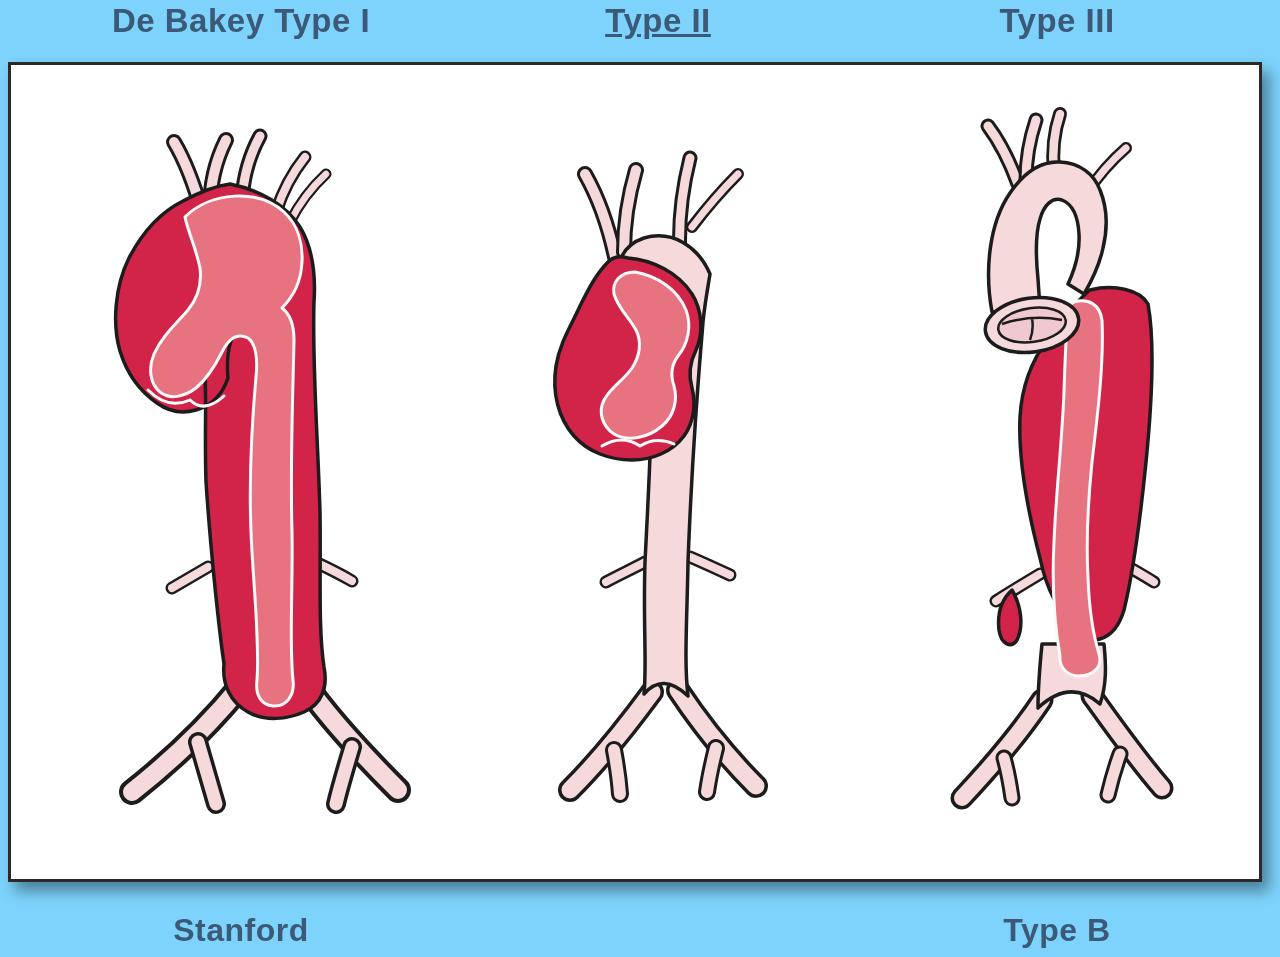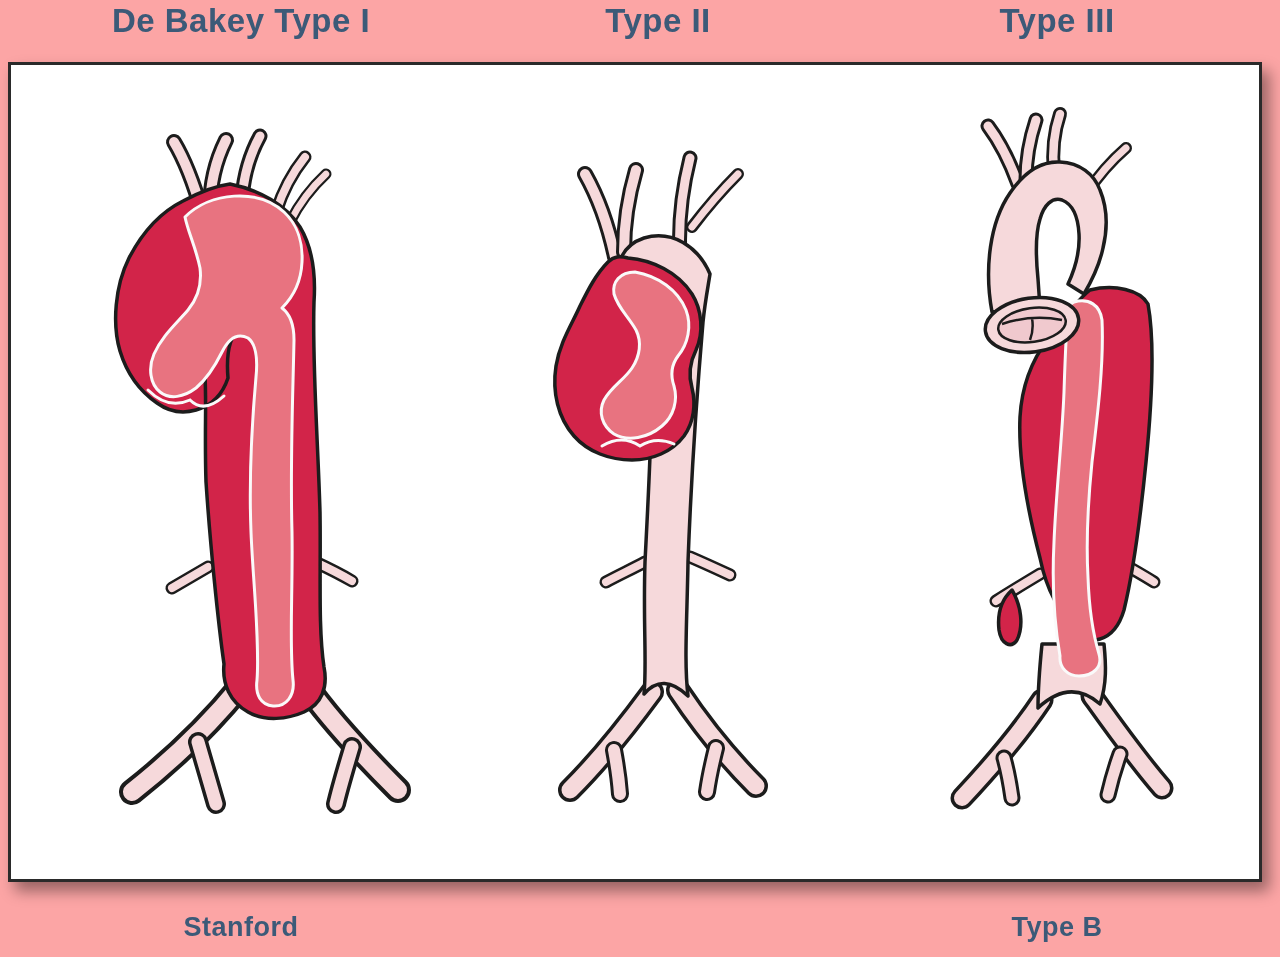--- a/index.html
+++ b/index.html
@@ -8,34 +8,34 @@
     --c-vessel:#f6d9db;
     --c-vessel2:#f0c9ce;
     --c-outline:#1c1c1c;
     --c-white:#fafafa;
     --c-label:#3c5a78;
     --c-border:#2a2a2a;
   }
   *{margin:0;padding:0;box-sizing:border-box;}
   html,body{width:1280px;height:957px;background:#ffffff;overflow:hidden;
     font-family:"Liberation Sans", sans-serif;}
-  .stage{position:relative;width:1280px;height:957px;background:#fca5a5;}
+  .stage{position:relative;width:1280px;height:957px;background:#7dd3fc;}
   .panel{
     position:absolute;left:8px;top:62px;width:1254px;height:820px;
     background:#fff;border:3px solid var(--c-border);
     box-shadow:7px 9px 14px rgba(0,0,0,0.40);
   }
   .lbl{
     position:absolute;width:400px;text-align:center;
     color:var(--c-label);font-weight:bold;letter-spacing:0.5px;
   }
   .lbl-top{top:2px;font-size:33px;}
-  .lbl-bottom{top:912px;font-size:27px;}
+  .lbl-bottom{top:912px;font-size:32px;}
   .lbl-c1{left:41px;}
-  .lbl-c2{left:458px;}
+  .lbl-c2{left:458px;text-decoration:underline;}
   .lbl-c3{left:857px;text-align:center;}
   svg.fig{position:absolute;top:62px;width:420px;height:820px;}
   .fig1{left:90px;}
   .fig2{left:540px;}
   .fig3{left:940px;}
   .tube-o{fill:none;stroke:var(--c-outline);stroke-linecap:round;}
   .tube-i{fill:none;stroke:var(--c-vessel);stroke-linecap:round;}
   .body-pink{fill:var(--c-vessel);stroke:var(--c-outline);stroke-width:3.5;stroke-linejoin:round;}
   .body-dark{fill:var(--c-false);stroke:var(--c-outline);stroke-width:3.5;stroke-linejoin:round;}
   .lumen{fill:var(--c-true);stroke:var(--c-white);stroke-width:3;stroke-linejoin:round;}

